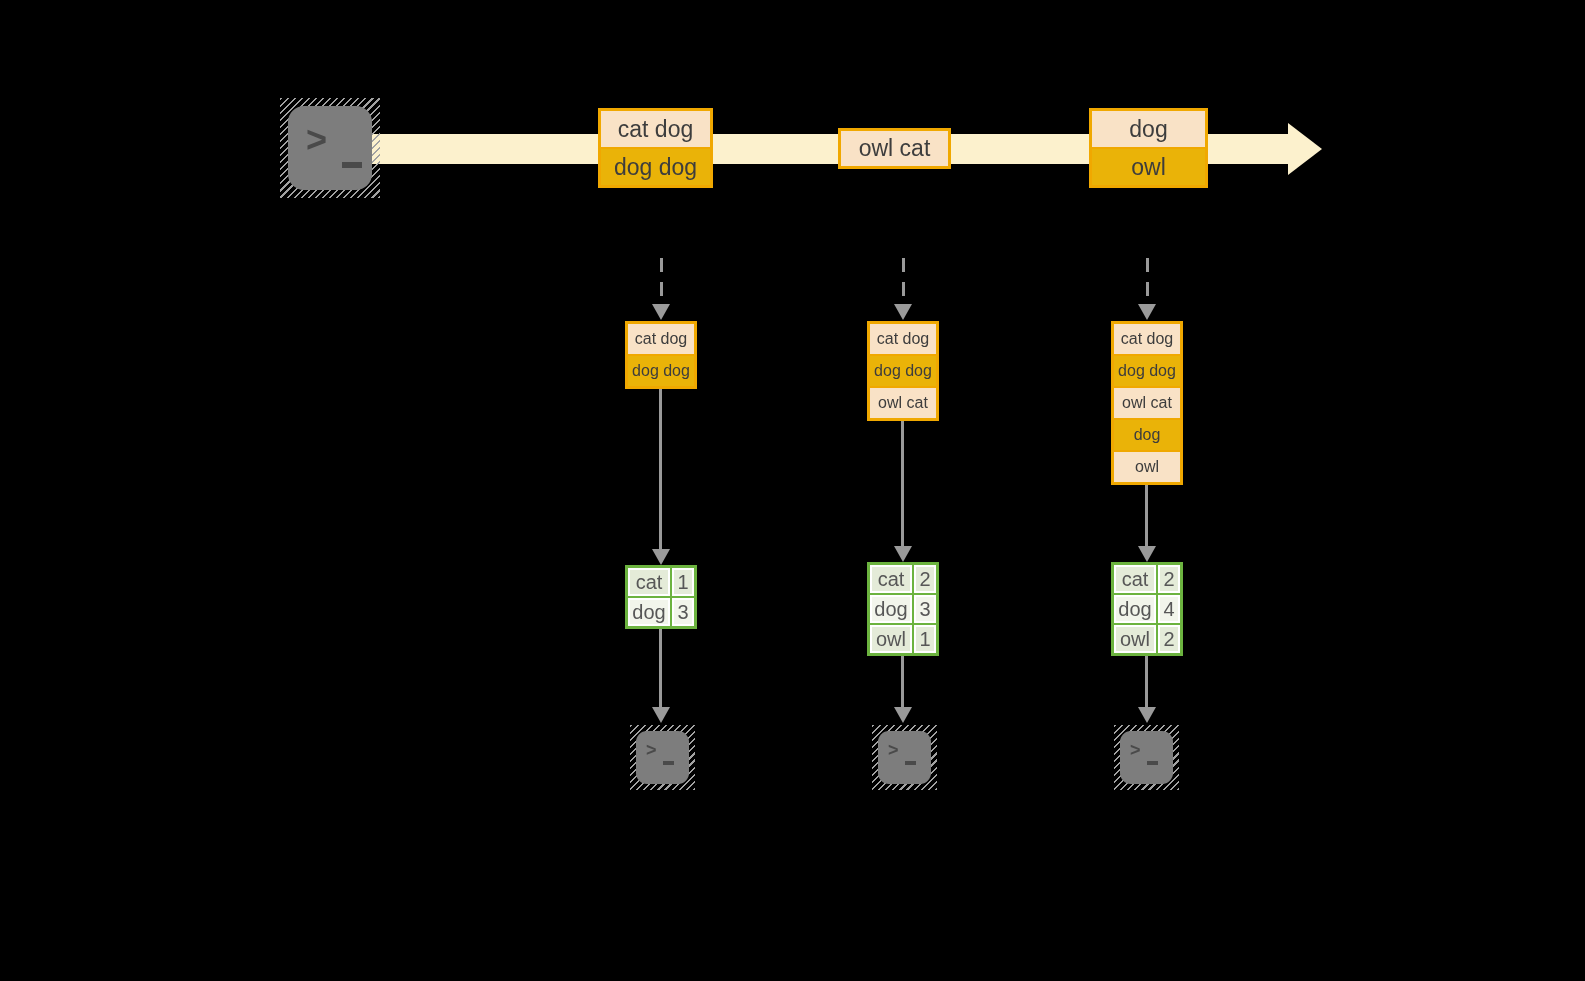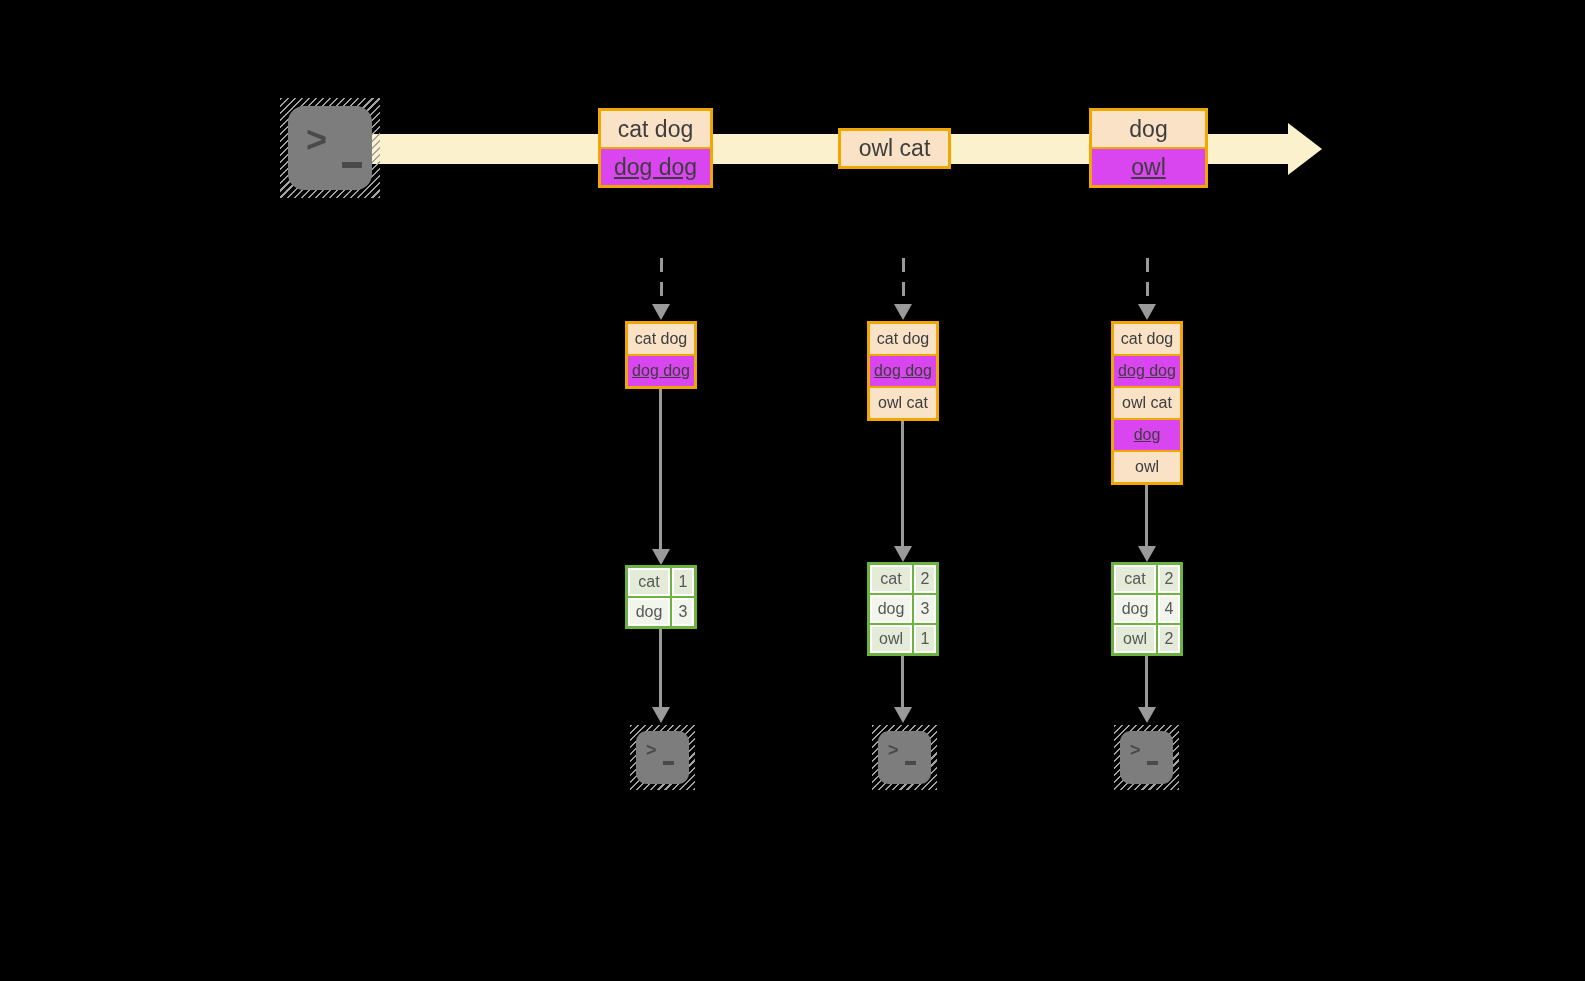--- a/index.html
+++ b/index.html
@@ -32,21 +32,21 @@
     border-top:26px solid transparent;border-bottom:26px solid transparent;border-left:34px solid #fcf1cd;
   }
   
   .event-box{position:absolute;border:3px solid #f0a800;z-index:2;box-sizing:border-box;}
   .event-cell{
     height:36px;display:flex;align-items:center;justify-content:center;
     font-size:23px;color:#3d3d3d;
   }
   .event-box .event-cell + .event-cell{border-top:2px solid #f0a800;}
   .fill-a{background:#f9e2c6;}
-  .fill-b{background:#d946ef;text-decoration:underline;}
+  .fill-b{background:#eab308;}
   #event-1{left:598px;top:108px;width:115px;}
   #event-2{left:838px;top:128px;width:113px;}
   #event-2 .event-cell{height:35px;}
   #event-3{left:1089px;top:108px;width:119px;}
   
   .v-dash{
     position:absolute;width:3px;z-index:3;
     background:repeating-linear-gradient(180deg,#9a9a9a 0 14px,transparent 14px 24px);
   }
   .v-line{position:absolute;width:3px;background:#9a9a9a;z-index:3;}
@@ -71,21 +71,21 @@
     font-size:30px;font-weight:300;color:#1f1f1f;
   }
   
   .count-table{
     position:absolute;width:72px;border:3px solid #6cb33f;background:#6cb33f;box-sizing:border-box;
     display:grid;grid-template-columns:42px 22px;gap:2px;z-index:2;
   }
   .count-cell{
     box-sizing:border-box;height:28px;border:2px solid #ffffff;
     display:flex;align-items:center;justify-content:center;
-    font-size:16px;color:#575757;
+    font-size:20px;color:#575757;
   }
   .row-a{background:#e4ebd8;}
   .row-b{background:#f2f5eb;}
   #table-1{left:625px;top:565px;}
   #table-2{left:867px;top:562px;}
   #table-3{left:1111px;top:562px;}
 </style>
 </head>
 <body>
 

